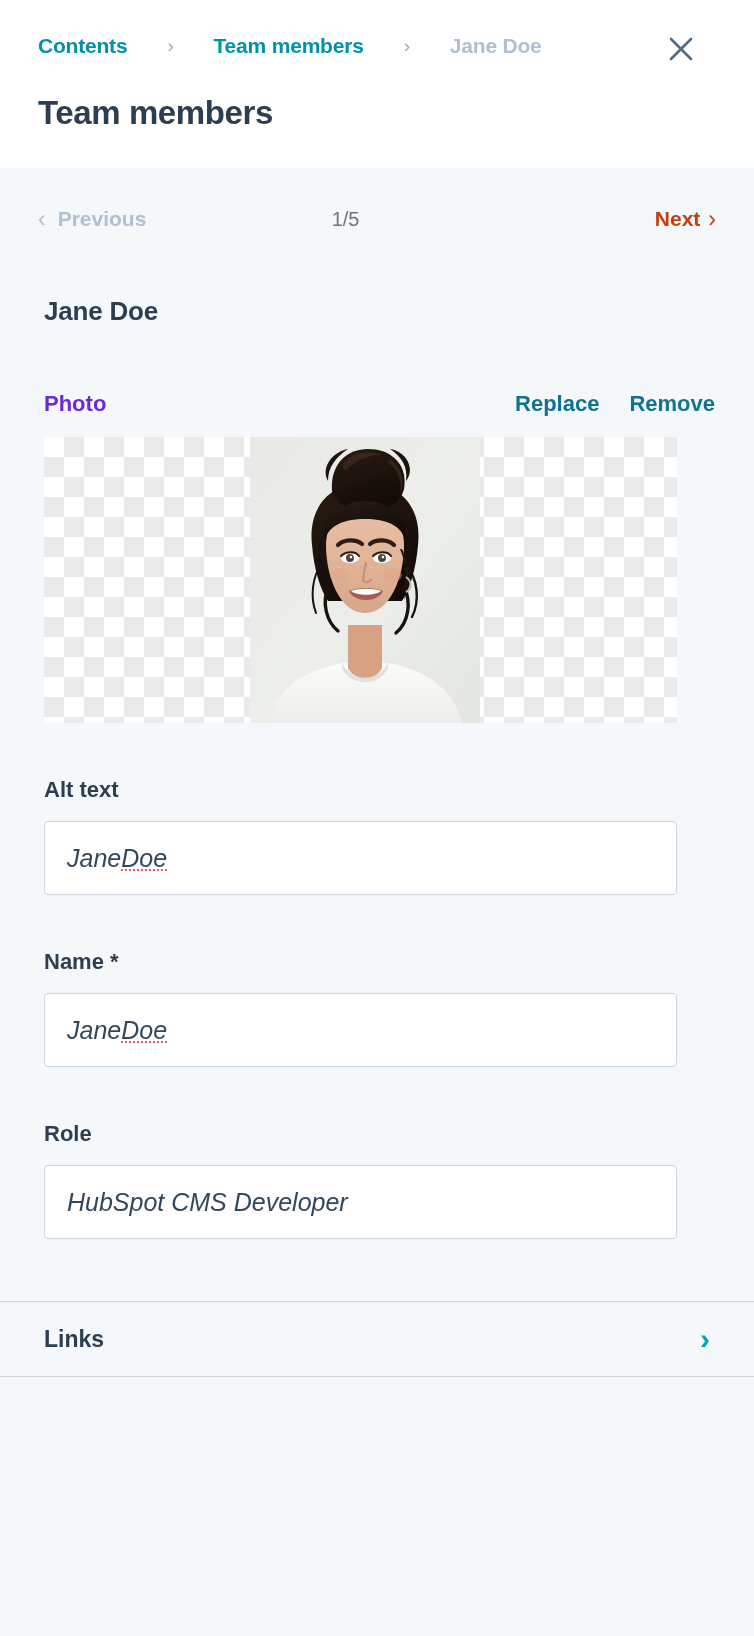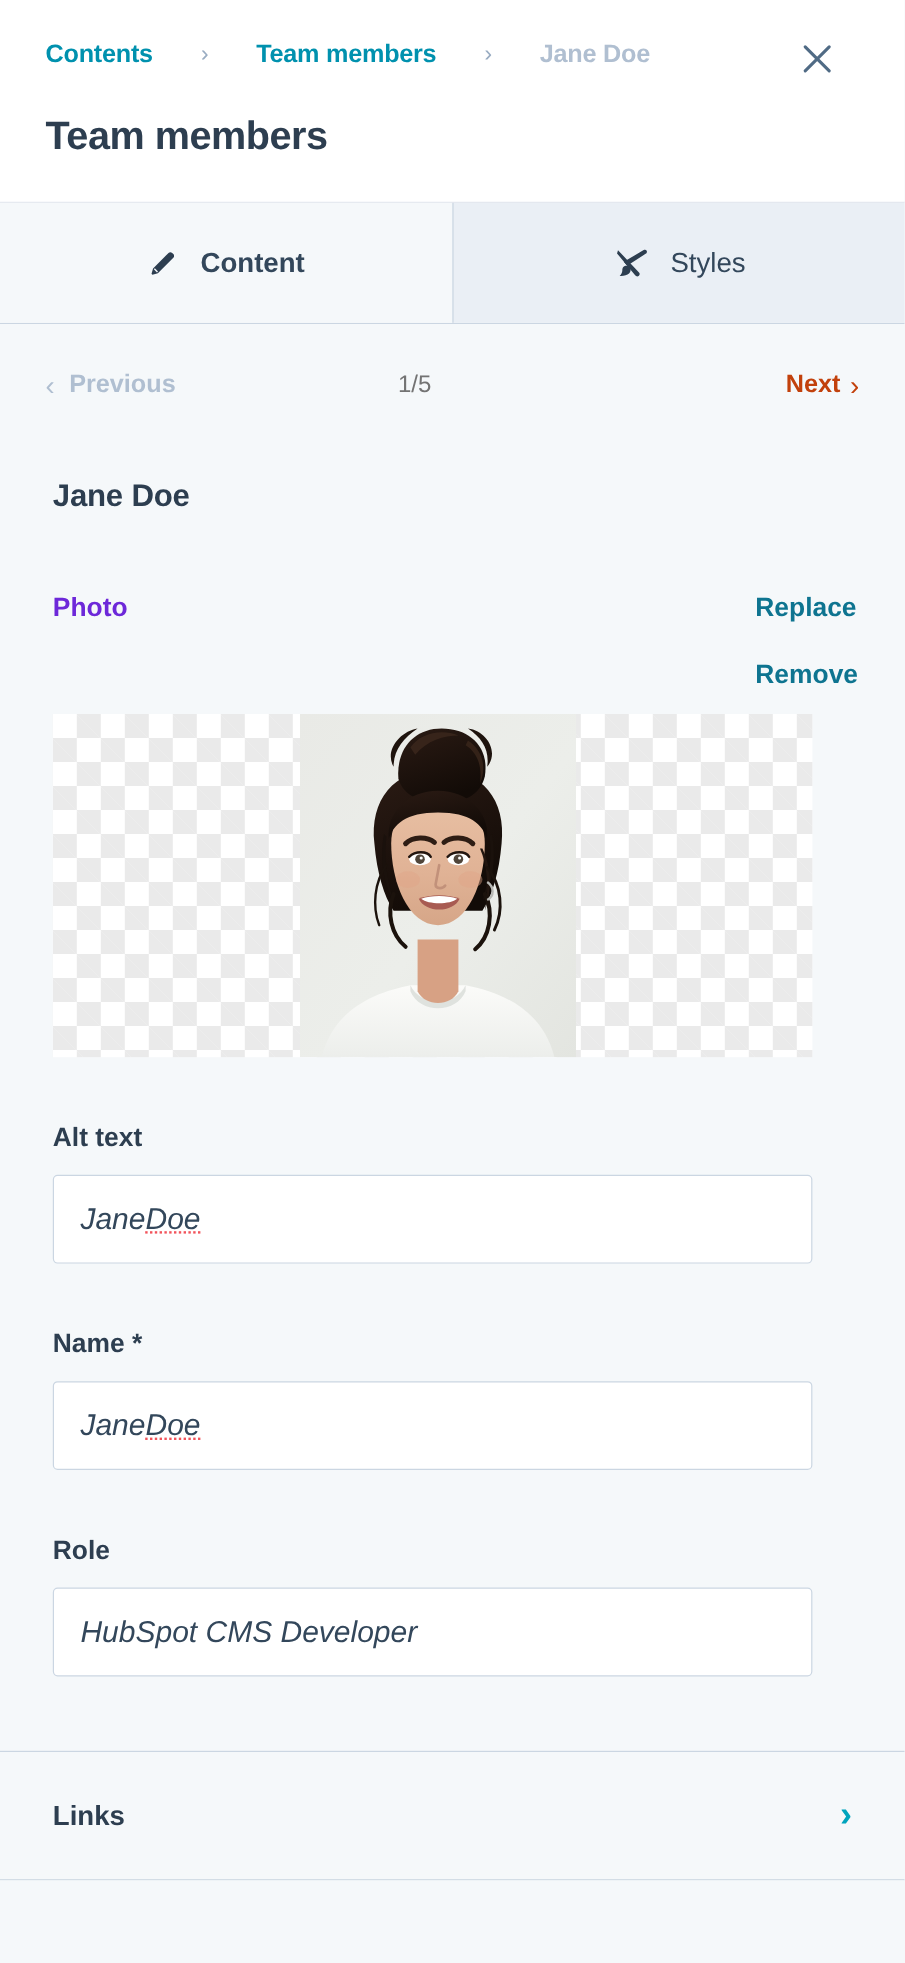--- a/index.html
+++ b/index.html
@@ -152,21 +152,20 @@
   .photo-label {
     font-size: 22px;
     font-weight: bold;
     color: #6d28d9;
   }
   .photo-actions {
     display: flex;
     gap: 30px;
     font-size: 22px;
     font-weight: bold;
-    flex-direction: column;
   }
   .photo-action {
     color: #0e7490;
     cursor: pointer;
   }
   .photo-canvas {
     margin-top: 20px;
     position: relative;
     width: 633px;
     height: 286px;
@@ -216,21 +215,21 @@
     text-decoration-style: dotted;
     text-decoration-thickness: 2px;
     text-underline-offset: 3px;
   }
 
   
   .links-wrap { margin-top: 62px; }
   .links-row {
     border-top: 1px solid #cbd6e2;
     border-bottom: 1px solid #cbd6e2;
-    height: 108px;
+    height: 76px;
     display: flex;
     align-items: center;
     justify-content: space-between;
     padding: 0 44px;
     cursor: pointer;
     background: #f5f8fa;
   }
   .links-label {
     font-size: 23px;
     font-weight: bold;
@@ -260,41 +259,20 @@
 
     <div class="close-btn">
       <svg width="30" height="30" viewBox="0 0 30 30">
         <path d="M5 5 L25 25 M25 5 L5 25" stroke="#506b85" stroke-width="2.6" fill="none" stroke-linecap="round"></path>
       </svg>
     </div>
 
     <div class="page-title">Team members</div>
   </div>
 
-  <div class="tabs">
-    <div class="tab active">
-      <span class="ticon">
-        <svg width="26" height="26" viewBox="0 0 24 24">
-          <path d="M3 20.5 L4.2 16.3 L16.1 4.4 C16.9 3.6 18.1 3.6 18.9 4.4 L19.8 5.3 C20.6 6.1 20.6 7.3 19.8 8.1 L7.9 20 L3.7 21.2 Z" fill="#2d3e50"></path>
-          <path d="M5.2 16.6 L7.6 19" stroke="#f5f8fa" stroke-width="1.1" fill="none"></path>
-        </svg>
-      </span>
-      <span>Content</span>
-    </div>
-    <div class="tab inactive">
-      <span class="ticon">
-        <svg width="30" height="28" viewBox="0 0 30 28">
-          <path d="M4 3.5 L21.5 22 C22.4 23 22.2 24.3 21.2 25 C20.2 25.7 19 25.4 18.3 24.4 L3.2 6.2 Z" fill="#2d3e50"></path>
-          <path d="M25.4 3.4 C26.3 2.8 27.4 3 27.9 3.9 C28.4 4.8 28 5.9 27 6.5 L11.6 16.5 L8.8 13.2 Z" fill="#2d3e50"></path>
-          <path d="M8.4 17.6 C9.9 16 12.2 16.1 13.6 17.6 C15 19.2 14.8 21.6 13.2 23 C11.6 24.4 8.4 25.3 5.4 25 C7.1 23.4 7.6 21.8 7.6 20.3 C7.6 19.3 7.8 18.2 8.4 17.6 Z" fill="#2d3e50"></path>
-        </svg>
-      </span>
-      <span>Styles</span>
-    </div>
-  </div>
 
   <div class="body">
 
     <div class="pager">
       <div class="pager-prev">
         <span class="chev">‹</span>
         <span>Previous</span>
       </div>
       <div class="pager-count">1/5</div>
       <div class="pager-next">

